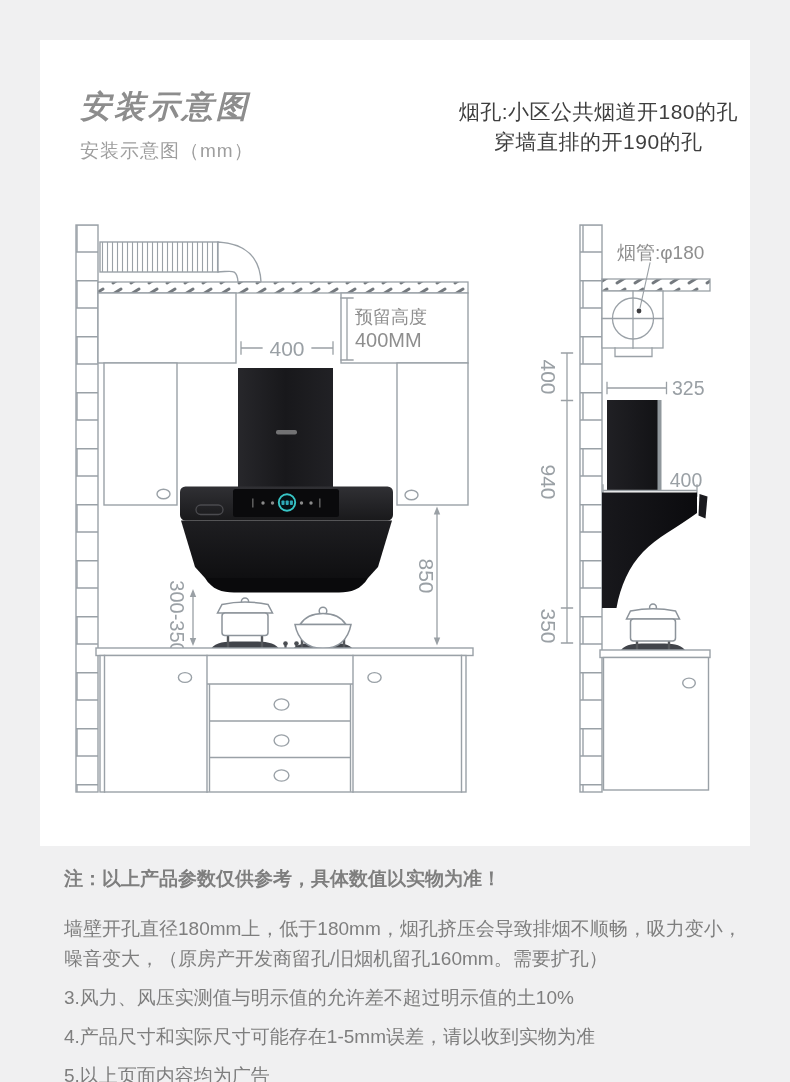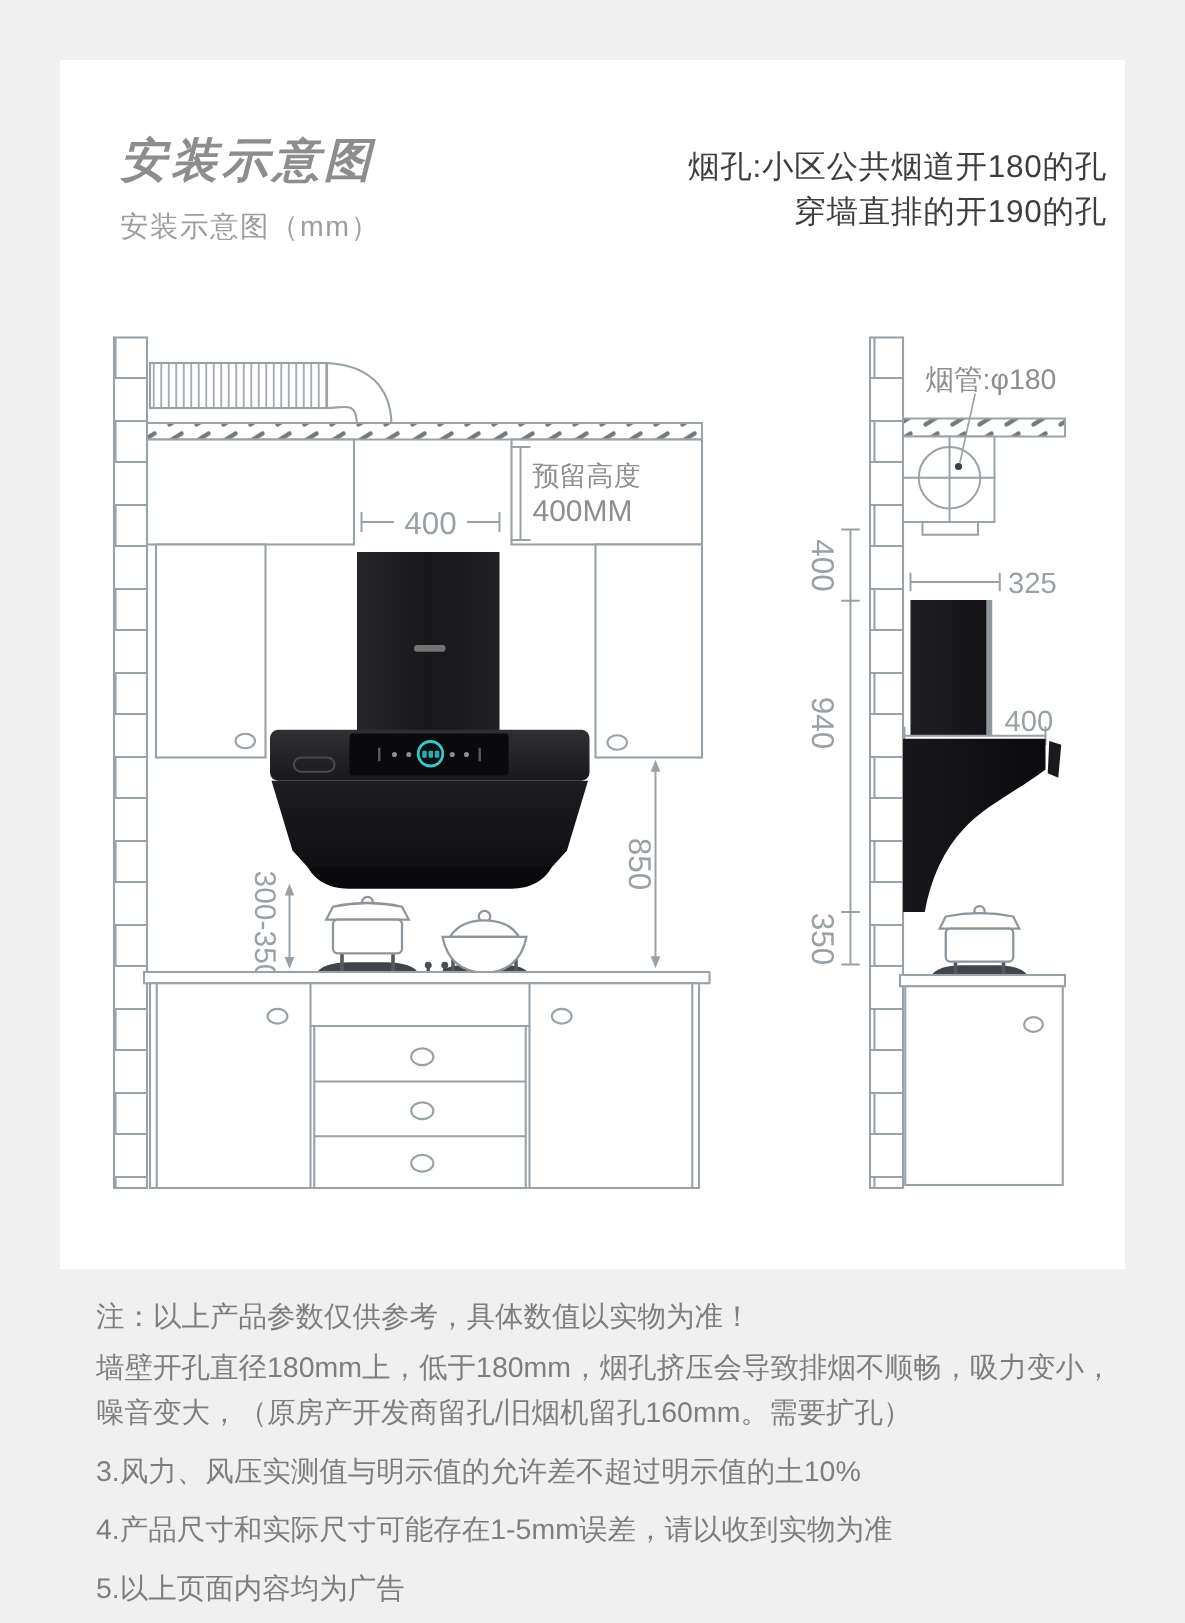--- a/index.html
+++ b/index.html
@@ -1,25 +1,25 @@
 <!DOCTYPE html>
 <html><head>
 <meta charset="utf-8">
 <style>
   html,body{margin:0;padding:0;}
   body{width:790px;height:1082px;font-family:"Liberation Sans","DejaVu Sans",sans-serif;}
   .stage{position:relative;width:790px;height:1082px;background:#f0f0f1;overflow:hidden;}
   .card{position:absolute;left:40px;top:40px;width:710px;height:806px;background:#ffffff;}
   .page-title{position:absolute;left:80px;top:86px;font-size:31px;font-weight:700;color:#8d8d8d;letter-spacing:3px;font-style:italic;}
   .unit-note{position:absolute;left:80px;top:138px;font-size:19px;color:#9e9e9e;letter-spacing:1px;}
-  .vent-note{position:absolute;right:52px;top:97px;text-align:right;font-size:21px;color:#3e3e3e;line-height:30px;font-weight:500;letter-spacing:.5px;}
+  .vent-note{position:absolute;right:52px;top:97px;text-align:center;font-size:21px;color:#3e3e3e;line-height:30px;font-weight:500;letter-spacing:.5px;}
   .diagram-svg{position:absolute;left:0;top:0;width:790px;height:1082px;}
   .notes{position:absolute;left:64px;top:864px;width:678px;font-size:19px;color:#7e7e7e;line-height:30px;}
   .notes p{margin:0 0 9px 0;}
-  .notes p.sp{margin-bottom:4px;}
+  .notes p.sp{margin-bottom:20px;font-weight:bold;}
   svg text{font-family:"Liberation Sans","DejaVu Sans",sans-serif;}
   .dim-label{fill:#9aa0a5;font-size:21px;}
   .dim-label-s{fill:#9aa0a5;font-size:19.5px;}
   .cn-label{fill:#8e8e8e;font-size:18px;}
 </style>
 </head>
 <body>
 
 <div class="stage">
   <div class="card"></div>

